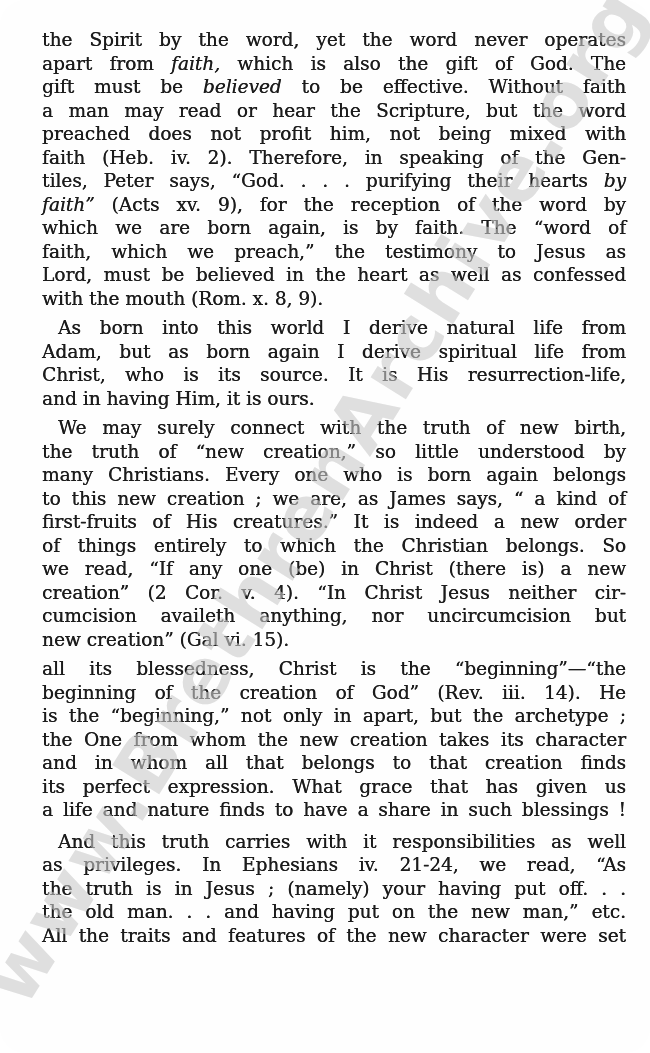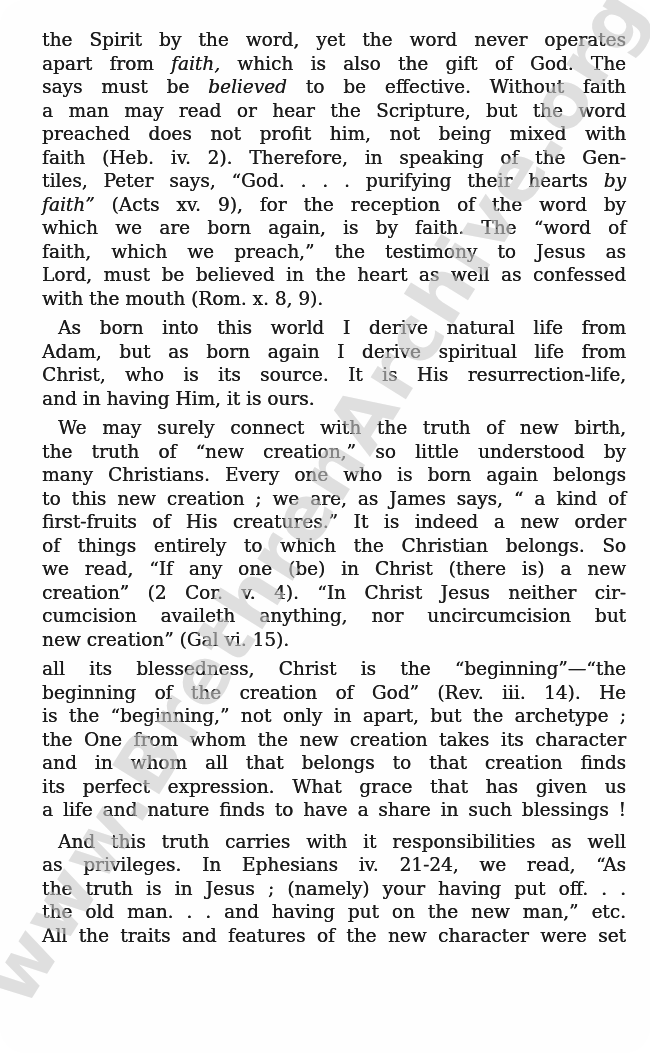--- a/index.html
+++ b/index.html
@@ -75,21 +75,21 @@
   }
 </style>
 </head>
 <body>
 
 <div class="page">
   <div class="text-block">
       <div class="paragraph">
         <div class="line"><span>the Spirit by the word, yet the word never operates</span></div>
         <div class="line"><span>apart from </span><span class="it">faith,</span><span> which is also the gift of God.  The</span></div>
-        <div class="line"><span>says must be </span><span class="it">believed</span><span> to be effective.  Without faith</span></div>
+        <div class="line"><span>gift must be </span><span class="it">believed</span><span> to be effective.  Without faith</span></div>
         <div class="line"><span>a man may read or hear the Scripture, but the word</span></div>
         <div class="line"><span>preached does not profit him, not being mixed with</span></div>
         <div class="line"><span>faith (Heb. iv. 2).  Therefore, in speaking of the Gen-</span></div>
         <div class="line"><span>tiles, Peter says, “God. . . . purifying their hearts </span><span class="it">by</span></div>
         <div class="line"><span class="it">faith”</span><span> (Acts xv. 9), for the reception of the word by</span></div>
         <div class="line"><span>which we are born again, is by faith.  The “word of</span></div>
         <div class="line"><span>faith, which we preach,” the testimony to Jesus as</span></div>
         <div class="line"><span>Lord, must be believed in the heart as well as confessed</span></div>
         <div class="line short"><span>with the mouth (Rom. x. 8, 9).</span></div>
       </div>

